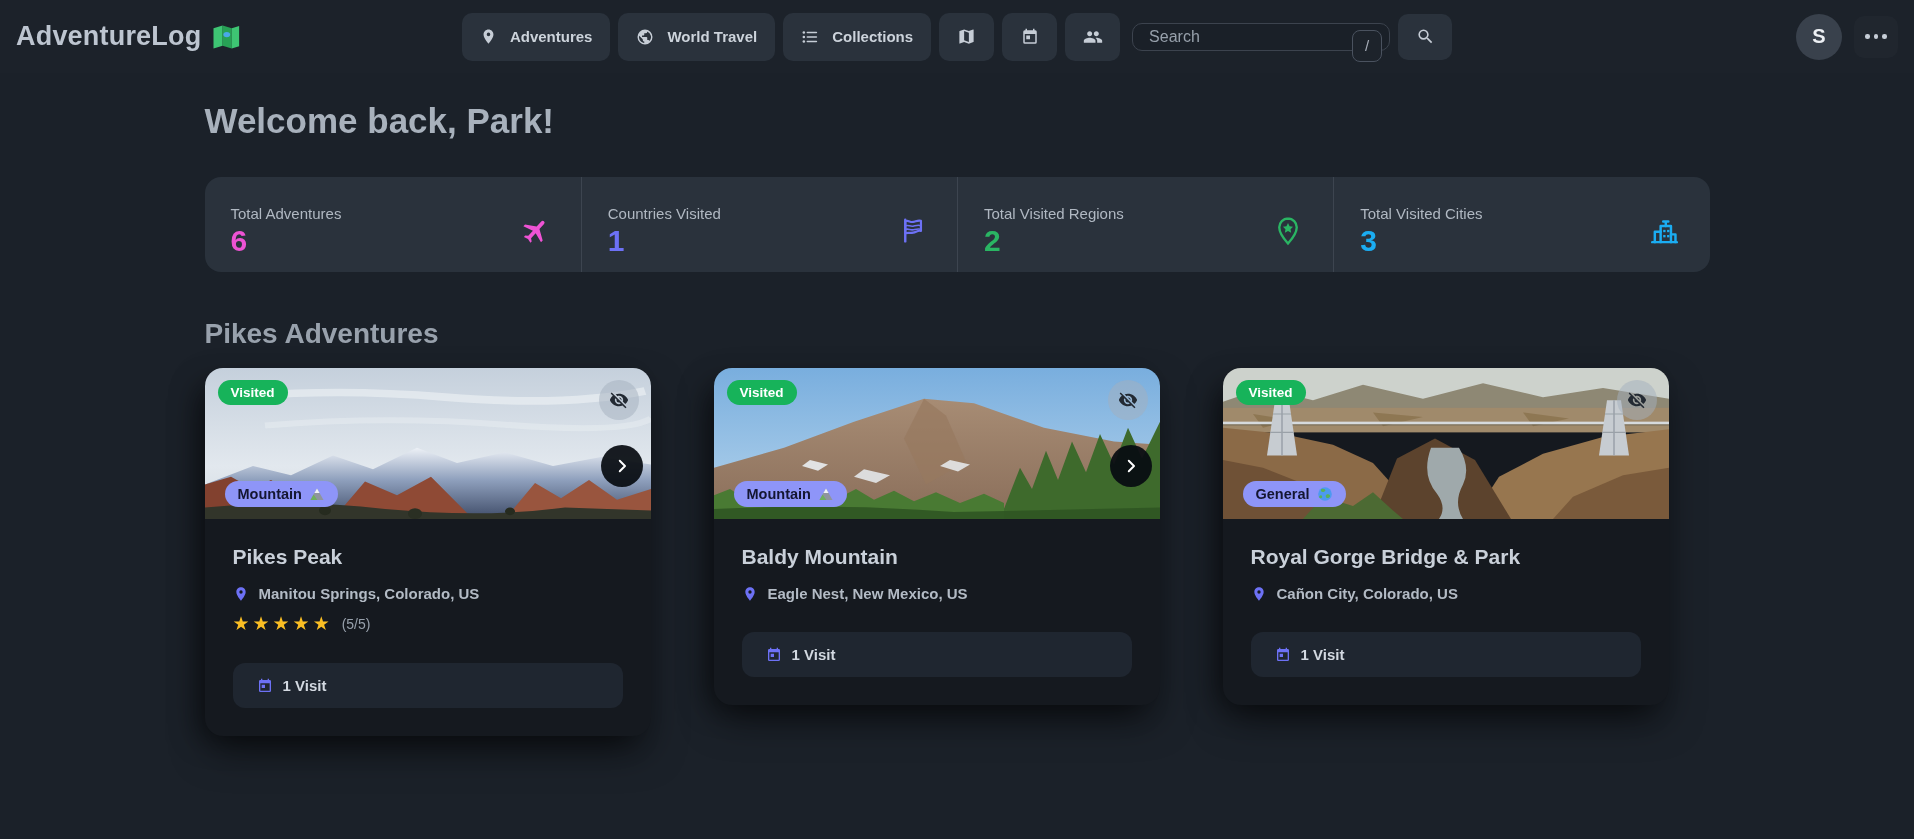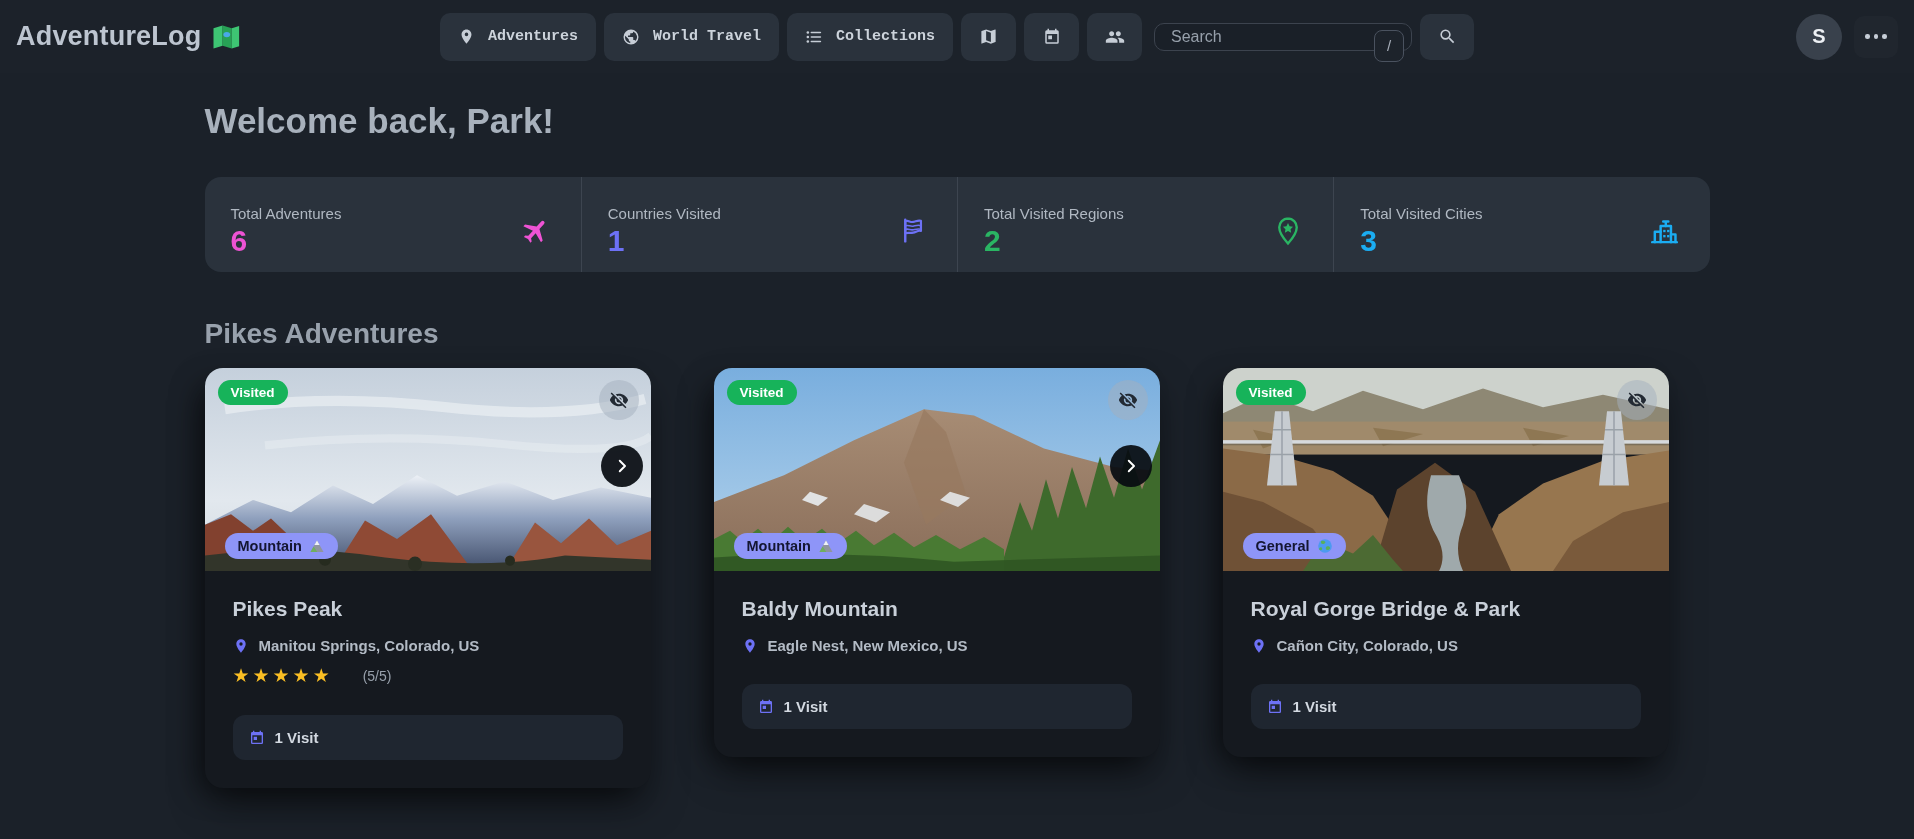--- a/index.html
+++ b/index.html
@@ -14,21 +14,21 @@
 
   
   .navbar { display:flex; align-items:center; height:73px; padding:12px 16px; background:#1c222a; }
   .logo { display:flex; align-items:center; gap:10px; flex:1; min-width:0; }
   .logo-text { font-size:27px; font-weight:800; color:#bdc5d0; letter-spacing:.2px; cursor:pointer; }
   .nav-center { display:flex; align-items:center; gap:8px; }
   .nav-right { flex:1; display:flex; justify-content:flex-end; align-items:center; gap:12px; }
   .nav-btn {
     display:flex; align-items:center; gap:13px; height:48px; padding:0 18px;
     background:#2a323c; border:none; border-radius:10px;
-    color:#ccd3db; font-size:15px; font-weight:700; font-family:Liberation Mono, monospace; cursor:pointer; white-space:nowrap;
+    color:#ccd3db; font-size:15px; font-weight:700; font-family:Liberation Sans, sans-serif; cursor:pointer; white-space:nowrap;
   }
   .nav-btn svg, .icon-btn svg { color:#c6cdd6; }
   .icon-btn {
     display:flex; align-items:center; justify-content:center; width:55px; height:48px;
     background:#2a323c; border:none; border-radius:10px; cursor:pointer;
   }
   .search-wrap { position:relative; margin-left:4px; }
   .search-input {
     width:258px; height:28px; background:#1a2028; border:1px solid #3c434e; border-radius:10px;
     color:#d2d8e0; font-size:16px; font-family:inherit; padding:0 48px 0 16px; outline:none;
@@ -65,21 +65,21 @@
   .stat-value { font-size:30px; font-weight:800; margin-top:4px; line-height:1; }
   .stat-icon svg { display:block; }
 
   .recent { margin:46px 0 0; font-size:28px; font-weight:700; color:#98a1ac; }
 
   .cards { margin-top:18px; display:grid; grid-template-columns:repeat(3,446px); gap:63px; align-items:start; }
   .card {
     background:#15191f; border-radius:18px; overflow:hidden;
     box-shadow:0 18px 38px -6px rgba(0,0,0,.55), -14px 10px 30px -8px rgba(0,0,0,.45);
   }
-  .figure { position:relative; height:203px; }
+  .figure { position:relative; height:151px; }
   .scene { position:absolute; inset:0; width:100%; height:100%; display:block; }
   .badge-visited {
     position:absolute; top:12px; left:13px; padding:5px 13px; border-radius:999px;
     font-size:13.5px; font-weight:700; color:#fff;
   }
   .eye-btn {
     position:absolute; top:12px; right:12px; width:40px; height:40px; border-radius:50%;
     border:none; background:rgba(164,176,189,.5); color:#232a33;
     display:flex; align-items:center; justify-content:center; cursor:pointer;
   }
@@ -91,23 +91,23 @@
   .badge-cat {
     position:absolute; left:20px; bottom:12px; display:flex; align-items:center; gap:7px;
     padding:5px 13px; border-radius:999px; font-size:14.5px; font-weight:700; color:#141631;
   }
   .card-body { padding:26px 28px 28px; }
   .card-title { margin:0; font-size:21px; font-weight:800; color:#c9d0d9; }
   .loc { margin-top:16px; display:flex; align-items:center; gap:10px; color:#b3bbc5; font-size:15px; font-weight:600; }
   .loc svg { color:#6d71f5; flex:none; }
   .rating { margin-top:12px; display:flex; align-items:center; gap:9px; }
   .stars { font-size:19px; letter-spacing:3px; line-height:1; }
-  .rating-label { color:#97a0ab; font-size:14px;margin-left:21px; }
+  .rating-label { color:#97a0ab; font-size:14px; }
   .visit-chip {
-    margin-top:30px; background:#1f2630; border-radius:12px; padding:14px 16px;
+    margin-top:30px; background:#1f2630; border-radius:12px; padding:14px 24px;
     display:flex; align-items:center; gap:10px; color:#d3d9e1; font-size:15px; font-weight:700; cursor:pointer;
   }
   .visit-chip svg { color:#6d71f5; }
 </style>
 </head>
 <body>
 
 <svg width="0" height="0" style="position:absolute" aria-hidden="true">
   <defs>
     <symbol id="i-pin" viewBox="0 0 24 24">

